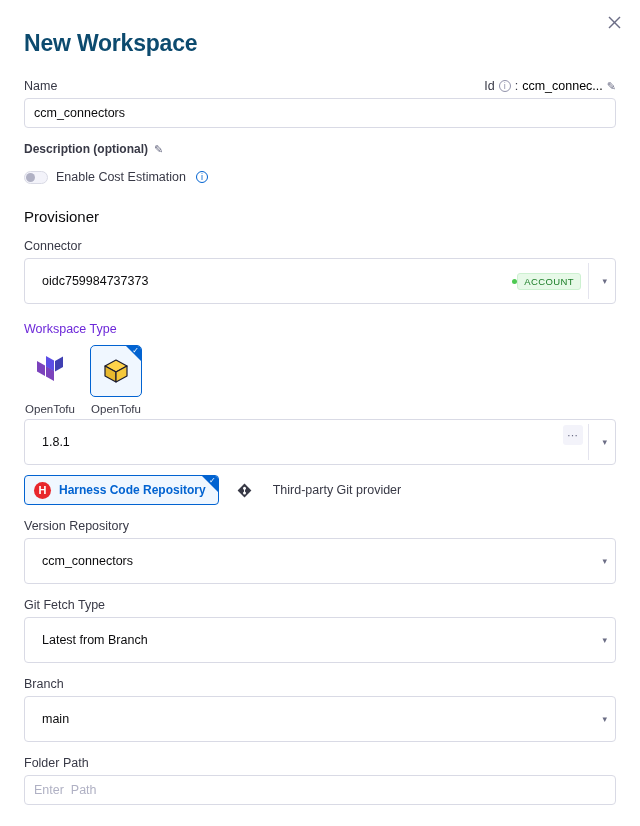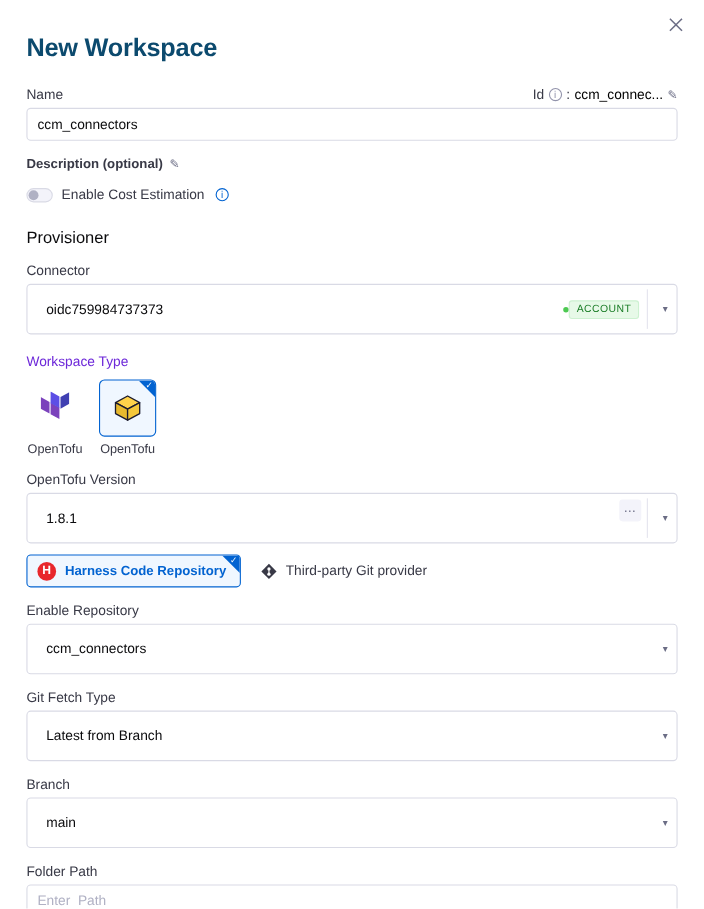--- a/index.html
+++ b/index.html
@@ -286,21 +286,21 @@
     line-height: 1;
   }
   .git-card .gname {
     font-size: 12px;
     color: #0263d1;
     font-weight: 700;
   }
   .git-plain {
     display: flex;
     align-items: center;
-    gap: 8px;
+    gap: 21px;
     font-size: 12.5px;
     color: #383946;
   }
   .harness-logo {
     width: 17px; height: 17px;
     border-radius: 50%;
     background: #e8272c;
     display: flex; align-items: center; justify-content: center;
     flex: none;
   }
@@ -390,21 +390,20 @@
           <polygon points="24,8 13,14 13,24 24,18" fill="#f5c83b" stroke="#1b1b2f" stroke-width="1.2" stroke-linejoin="round"></polygon>
         </svg>
         <div class="check-corner"></div>
         <div class="check-mark">✓</div>
       </div>
       <div class="ws-name">OpenTofu</div>
     </div>
   </div>
 
   
-  <div class="field-label" style="margin-top:14px;">OpenTofu Version</div>
   <div class="select-box with-divider">
     <span>1.8.1</span>
     <div class="dots-btn">⋯</div>
     <span class="caret">▾</span>
   </div>
 
   
 
   <div class="git-providers">
     <div class="git-card">
@@ -420,21 +419,21 @@
         <path d="M7.5 0.6 L14.4 7.5 L7.5 14.4 L0.6 7.5 Z" fill="#383946"></path>
         <circle cx="7.5" cy="5.2" r="1.5" fill="#fff"></circle>
         <circle cx="7.5" cy="10" r="1.5" fill="#fff"></circle>
         <rect x="7" y="5.2" width="1" height="4.8" fill="#fff"></rect>
       </svg>
       <span>Third-party Git provider</span>
     </div>
   </div>
 
   
-  <div class="field-label" style="margin-top:14px;">Enable Repository</div>
+  <div class="field-label" style="margin-top:14px;">Version Repository</div>
   <div class="select-box">
     <span>ccm_connectors</span>
     <span class="caret">▾</span>
   </div>
 
   
   <div class="field-label" style="margin-top:14px;">Git Fetch Type</div>
   <div class="select-box">
     <span>Latest from Branch</span>
     <span class="caret">▾</span>

